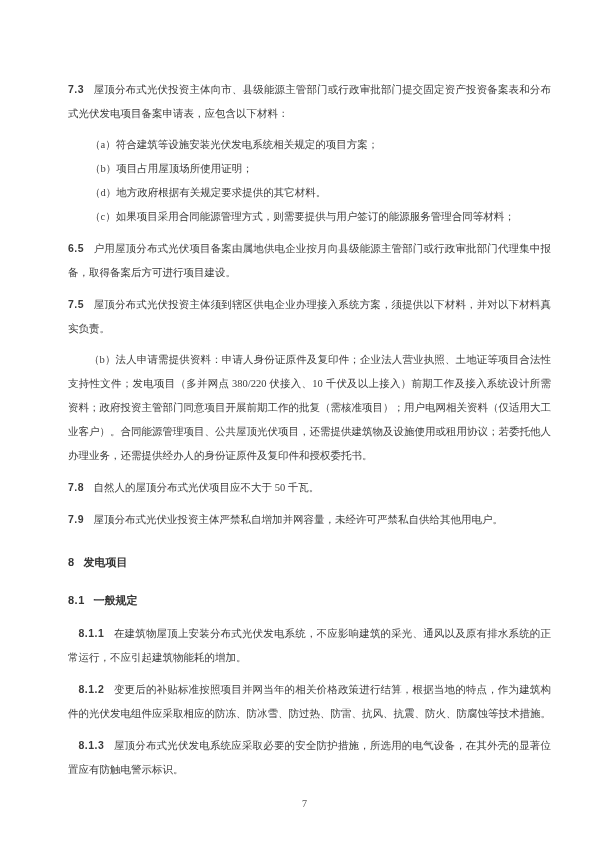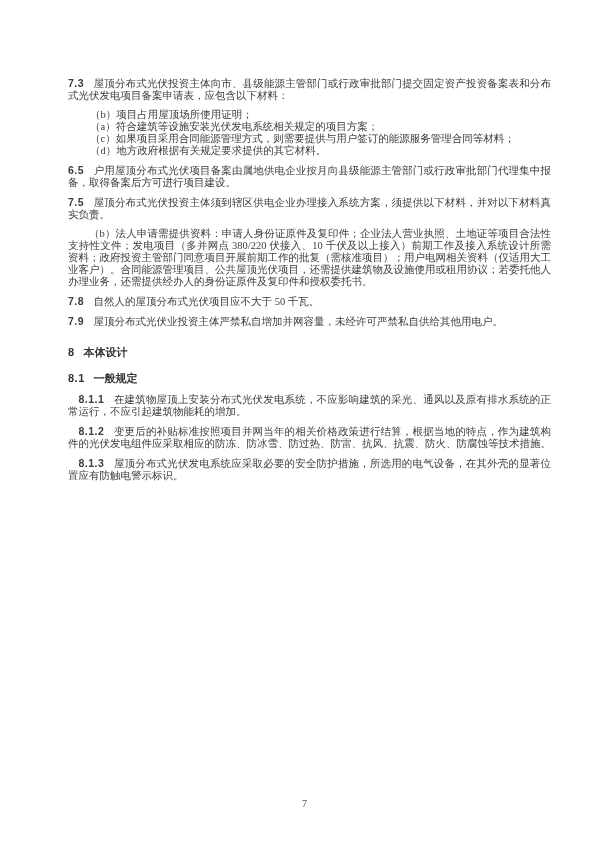--- a/index.html
+++ b/index.html
@@ -19,21 +19,21 @@
   }
   .content {
     position: absolute;
     top: 77px;
     left: 68px;
     width: 483px;
   }
   p {
     margin: 0 0 7px 0;
     font-size: 10.5px;
-    line-height: 12px;
+    line-height: 24px;
     text-align: justify;
     white-space: pre-wrap;
   }
   p.tight { margin-bottom: 0; }
   .num {
     font-family: "Liberation Sans", "DejaVu Sans", sans-serif;
     font-weight: bold;
     margin-right: 0.9em;
     letter-spacing: 0.5px;
   }
@@ -67,40 +67,40 @@
 </style>
 </head>
 <body>
 
 <div class="page">
   <div class="content">
 
     <p><span class="num">7.3</span><span>屋顶分布式光伏投资主体向市、县级能源主管部门或行政审批部门提交固定资产投资备案表和分布式光伏发电项目备案申请表，应包含以下材料：</span></p>
 
     <div class="list-block">
+      <p class="list-item">（a）符合建筑等设施安装光伏发电系统相关规定的项目方案；</p>
       <p class="list-item">（b）项目占用屋顶场所使用证明；</p>
-      <p class="list-item">（a）符合建筑等设施安装光伏发电系统相关规定的项目方案；</p>
+      <p class="list-item">（d）地方政府根据有关规定要求提供的其它材料。</p>
       <p class="list-item">（c）如果项目采用合同能源管理方式，则需要提供与用户签订的能源服务管理合同等材料；</p>
-      <p class="list-item">（d）地方政府根据有关规定要求提供的其它材料。</p>
     </div>
 
     <p><span class="num">6.5</span><span>户用屋顶分布式光伏项目备案由属地供电企业按月向县级能源主管部门或行政审批部门代理集中报备，取得备案后方可进行项目建设。</span></p>
 
     <p><span class="num">7.5</span><span>屋顶分布式光伏投资主体须到辖区供电企业办理接入系统方案，须提供以下材料，并对以下材料真实负责。</span></p>
 
 
     <p class="sub-para">（b）法人申请需提供资料：申请人身份证原件及复印件；企业法人营业执照、土地证等项目合法性支持性文件；发电项目（多并网点 380/220 伏接入、10 千伏及以上接入）前期工作及接入系统设计所需资料；政府投资主管部门同意项目开展前期工作的批复（需核准项目）；用户电网相关资料（仅适用大工业客户）。合同能源管理项目、公共屋顶光伏项目，还需提供建筑物及设施使用或租用协议；若委托他人办理业务，还需提供经办人的身份证原件及复印件和授权委托书。</p>
 
 
 
     <p><span class="num">7.8</span><span>自然人的屋顶分布式光伏项目应不大于 50 千瓦。</span></p>
 
     <p><span class="num">7.9</span><span>屋顶分布式光伏业投资主体严禁私自增加并网容量，未经许可严禁私自供给其他用电户。</span></p>
 
-    <p class="heading"><span class="num">8</span><span>本体设计</span></p>
+    <p class="heading"><span class="num">8</span><span>发电项目</span></p>
 
     <p class="heading heading-sub"><span class="num">8.1</span><span>一般规定</span></p>
 
     <p class="sub-clause"><span class="num">8.1.1</span><span>在建筑物屋顶上安装分布式光伏发电系统，不应影响建筑的采光、通风以及原有排水系统的正常运行，不应引起建筑物能耗的增加。</span></p>
 
     <p class="sub-clause"><span class="num">8.1.2</span><span>变更后的补贴标准按照项目并网当年的相关价格政策进行结算，根据当地的特点，作为建筑构件的光伏发电组件应采取相应的防冻、防冰雪、防过热、防雷、抗风、抗震、防火、防腐蚀等技术措施。</span></p>
 
     <p class="sub-clause tight"><span class="num">8.1.3</span><span>屋顶分布式光伏发电系统应采取必要的安全防护措施，所选用的电气设备，在其外壳的显著位置应有防触电警示标识。</span></p>
 
   </div>

